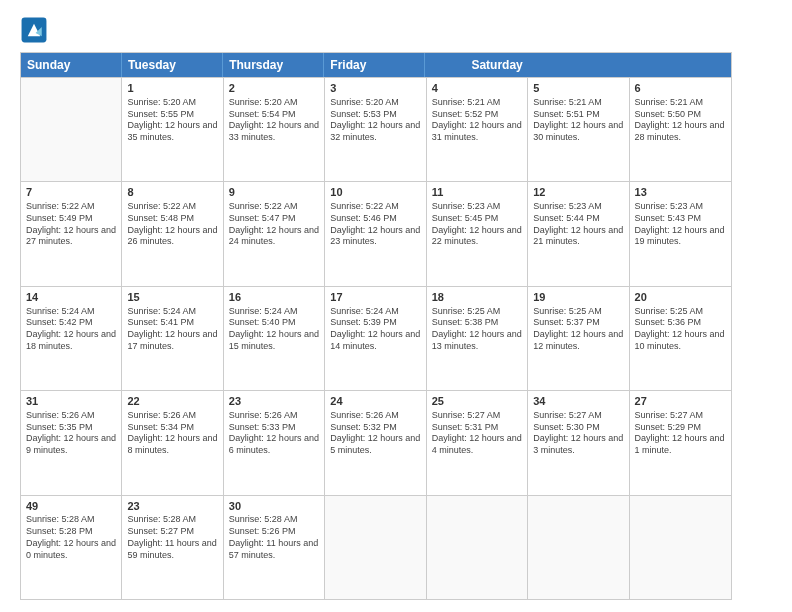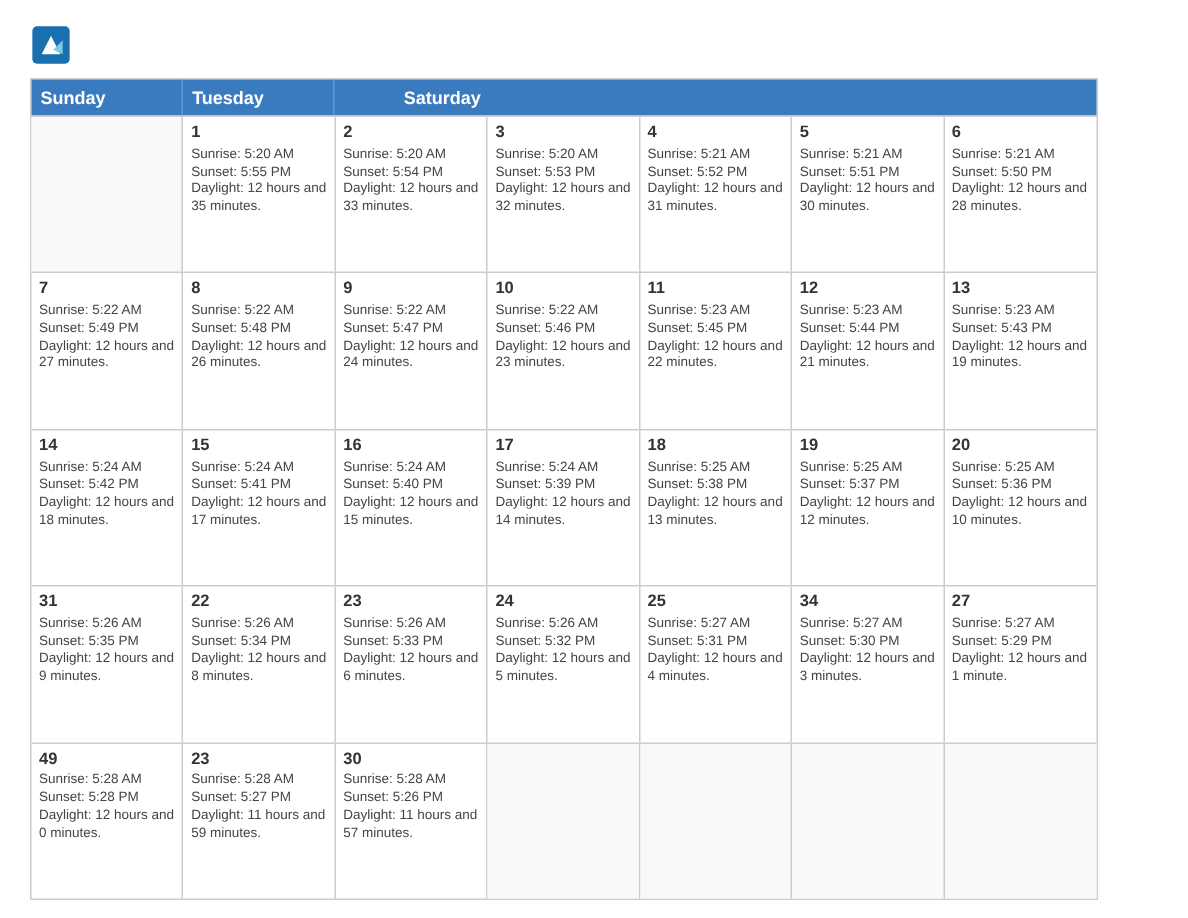--- a/index.html
+++ b/index.html
@@ -124,20 +124,22 @@
     <div class="title-block">
       <div class="month-title"></div>
       <div class="location"></div>
     </div>
   </div>
 
   <div class="calendar">
     <div class="cal-header">
     <div class="cal-header-cell">Sunday</div>
         <div class="cal-header-cell">Tuesday</div>
+        <div class="cal-header-cell">Thursday</div>
+        <div class="cal-header-cell">Friday</div>
         <div class="cal-header-cell">Saturday</div>
       </div>
     <div class="cal-body">
     <div class="cal-row">
           <div class="cal-cell empty"></div>
           <div class="cal-cell">
             <span class="day-number">1</span>
             <div class="cell-text" style="white-space: pre-line;">Sunrise: 5:20 AM
 Sunset: 5:55 PM
 Daylight: 12 hours and 35 minutes.</div>

